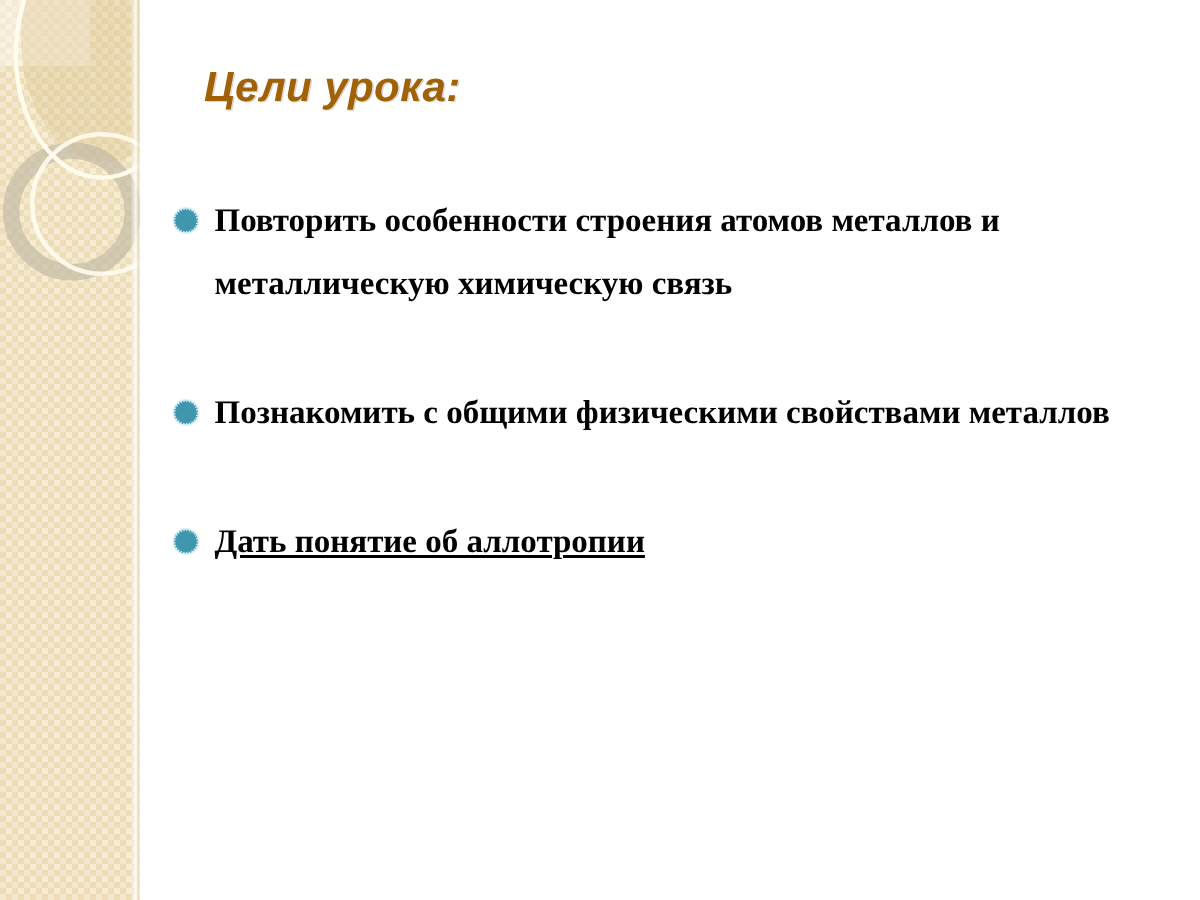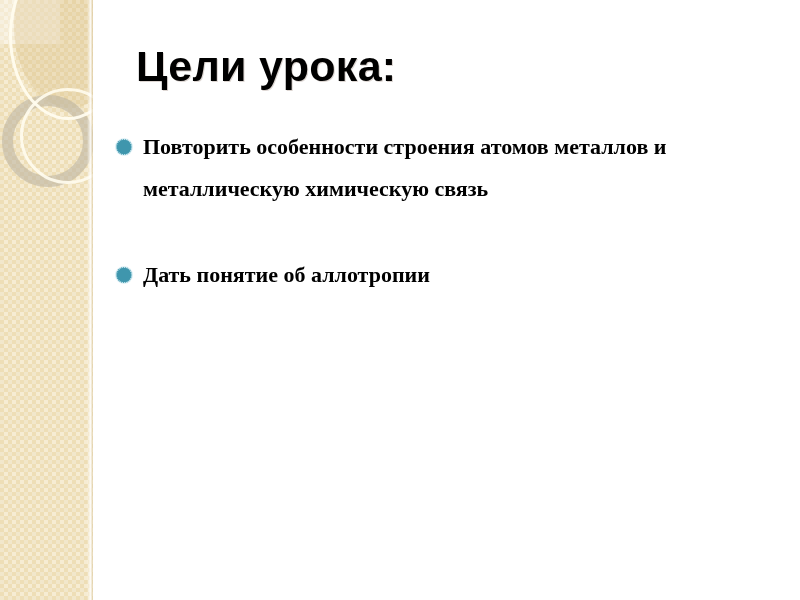--- a/index.html
+++ b/index.html
@@ -110,22 +110,23 @@
     right: 0;
     bottom: 0;
   }
 
   .title {
     position: absolute;
     left: 43px;
     top: 42px;
     font-family: "Liberation Sans", sans-serif;
     font-weight: bold;
-    font-size: 43px;
-    color: #000000;
+    font-style: italic;
+    font-size: 28px;
+    color: #a16207;
     letter-spacing: 0.3px;
     white-space: nowrap;
     text-shadow: 1px 1px 0 rgba(120,90,75,0.25);
   }
 
   .bullets {
     position: absolute;
     left: 14px;
     top: 126px;
     right: 10px;
@@ -136,20 +137,21 @@
     padding-left: 36px;
     margin-bottom: 44px;
     font-family: "Liberation Serif", serif;
     font-weight: bold;
     font-size: 22px;
     line-height: 42px;
     color: #000000;
   }
   .bullet-item:last-child {
     margin-bottom: 0;
+    text-decoration: underline;
   }
 
   .bullet-marker {
     position: absolute;
     left: 8px;
     top: 12px;
     width: 18px;
     height: 18px;
   }
   .bullet-marker .disc {
@@ -199,20 +201,27 @@
     <div class="bullets">
 
       <div class="bullet-item">
         <span class="bullet-marker">
           <span class="halo"></span>
           <span class="disc"></span>
         </span>
         <span class="bullet-text">Повторить особенности строения атомов металлов и металлическую химическую связь</span>
       </div>
 
+      <div class="bullet-item">
+        <span class="bullet-marker">
+          <span class="halo"></span>
+          <span class="disc"></span>
+        </span>
+        <span class="bullet-text">Познакомить с общими физическими свойствами металлов</span>
+      </div>
 
       <div class="bullet-item">
         <span class="bullet-marker">
           <span class="halo"></span>
           <span class="disc"></span>
         </span>
         <span class="bullet-text">Дать понятие об аллотропии</span>
       </div>
 
     </div>

